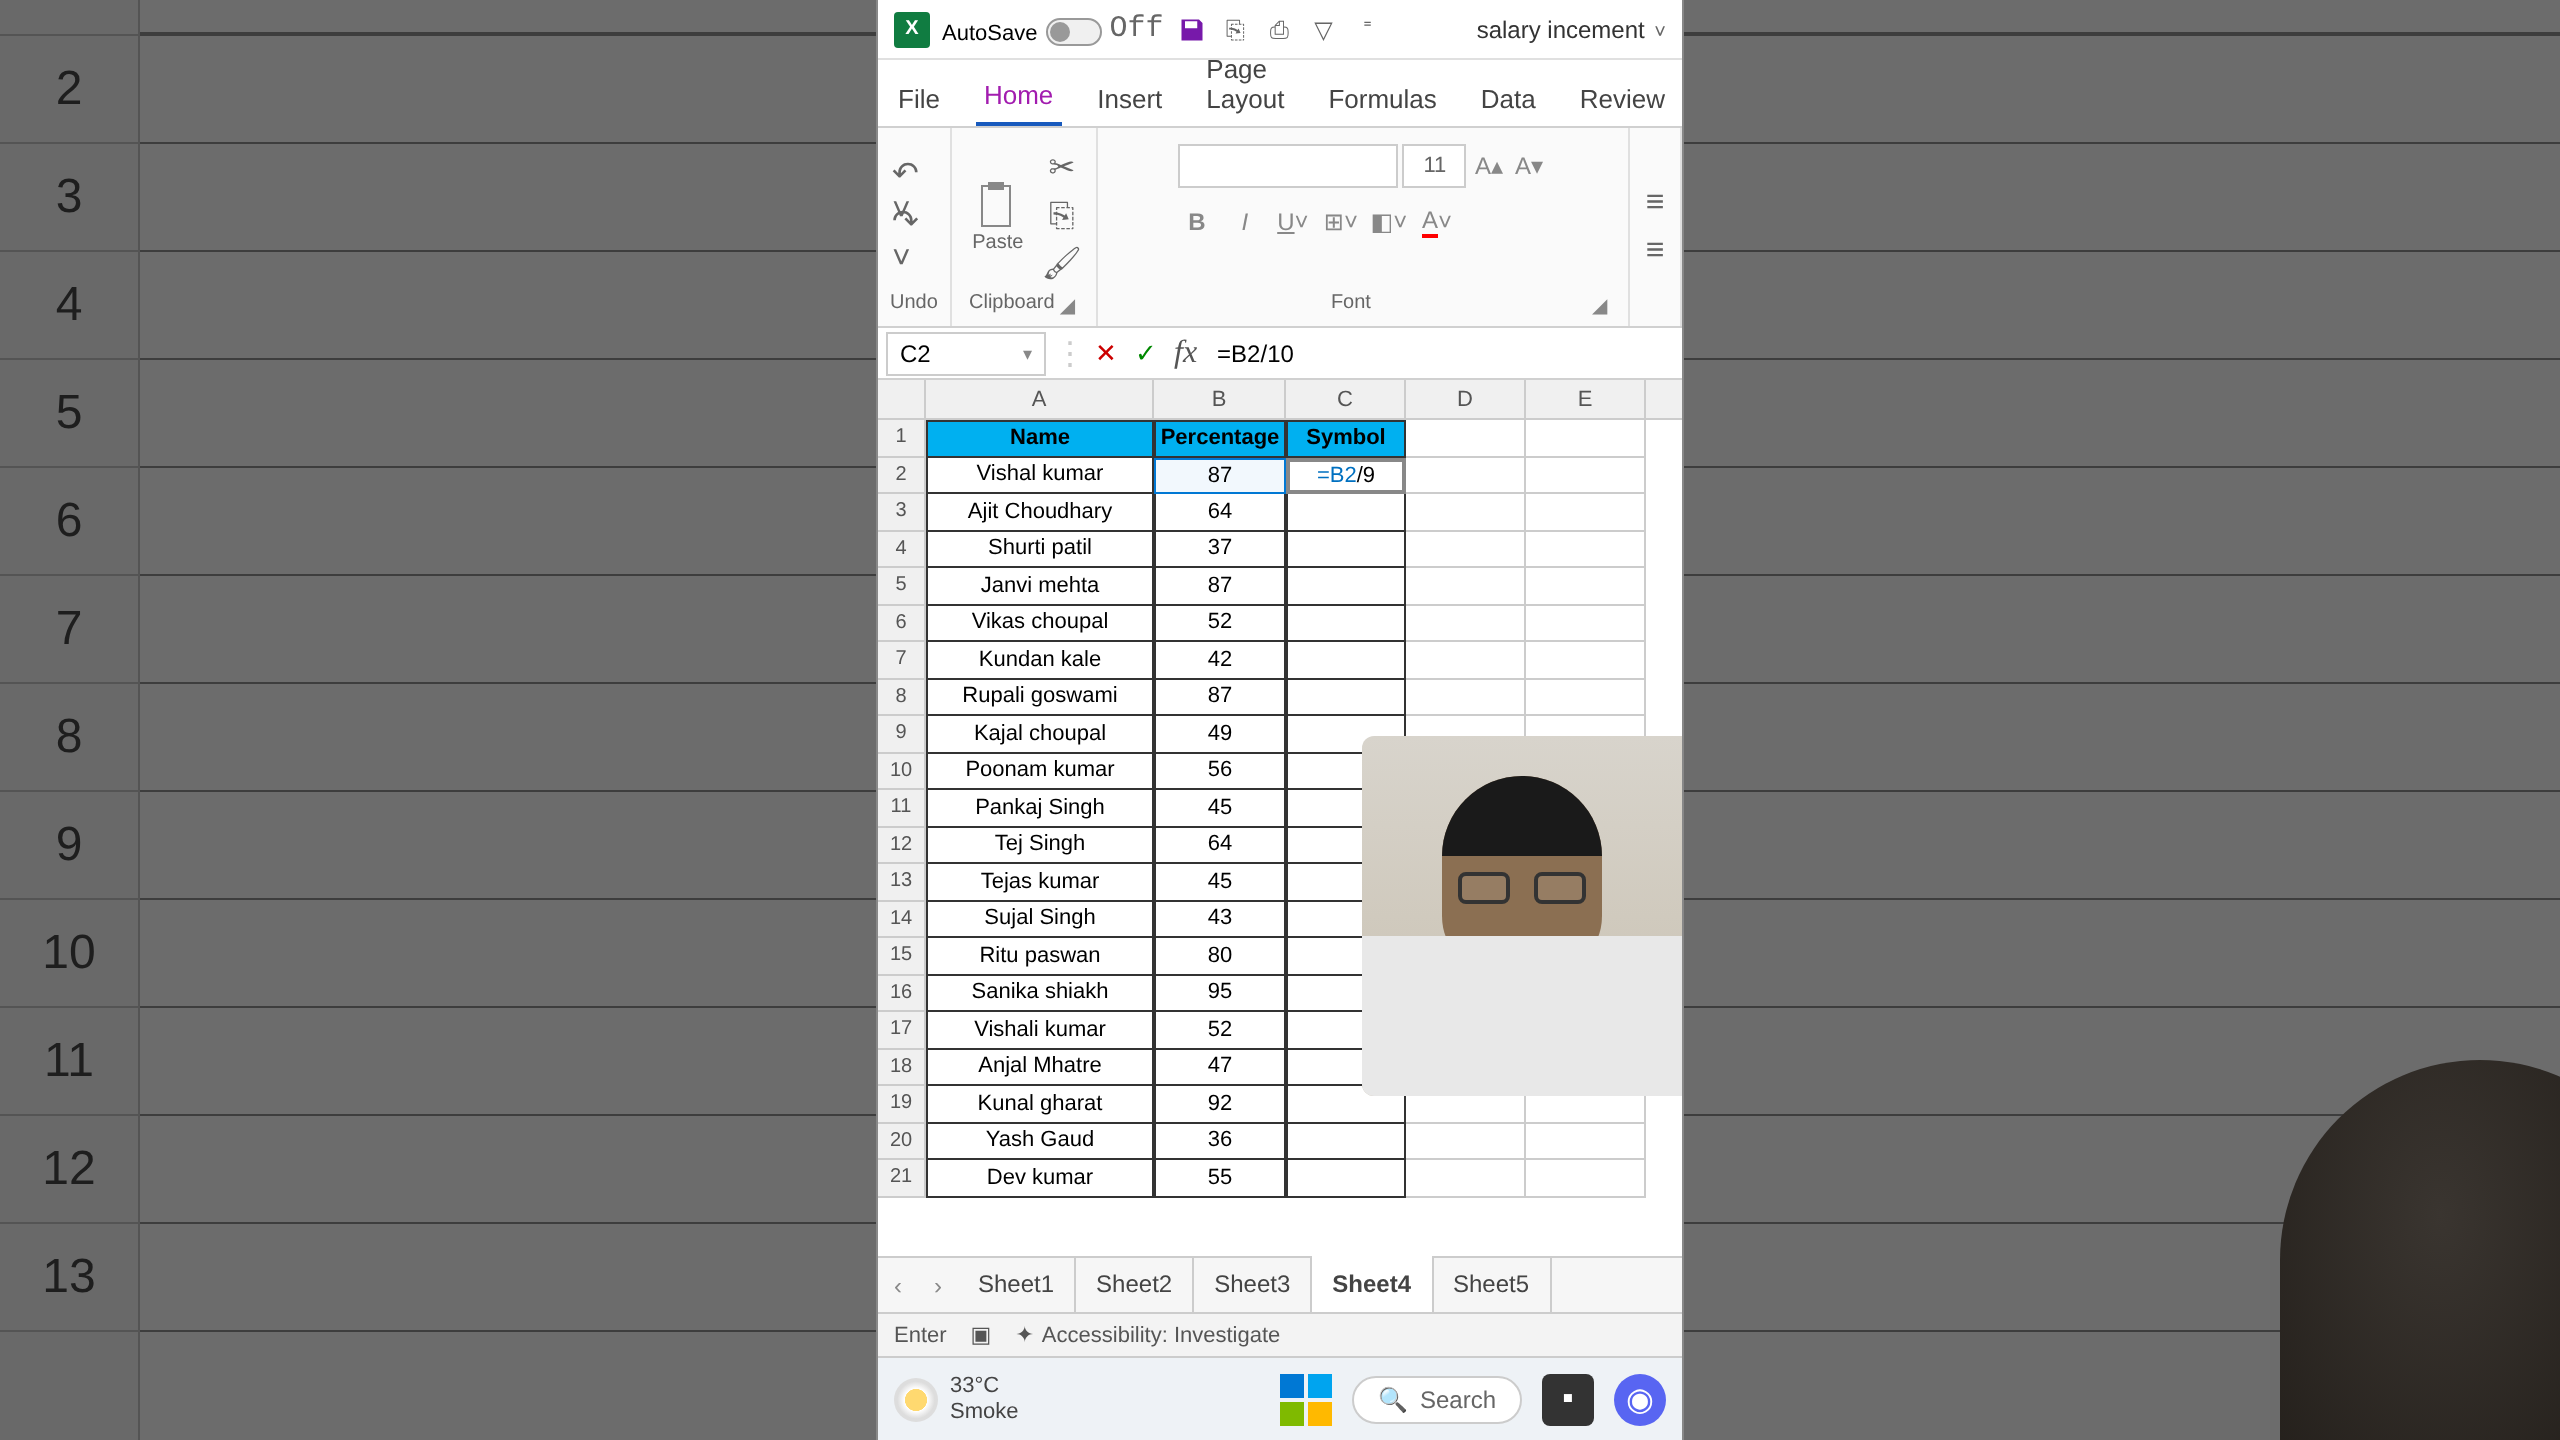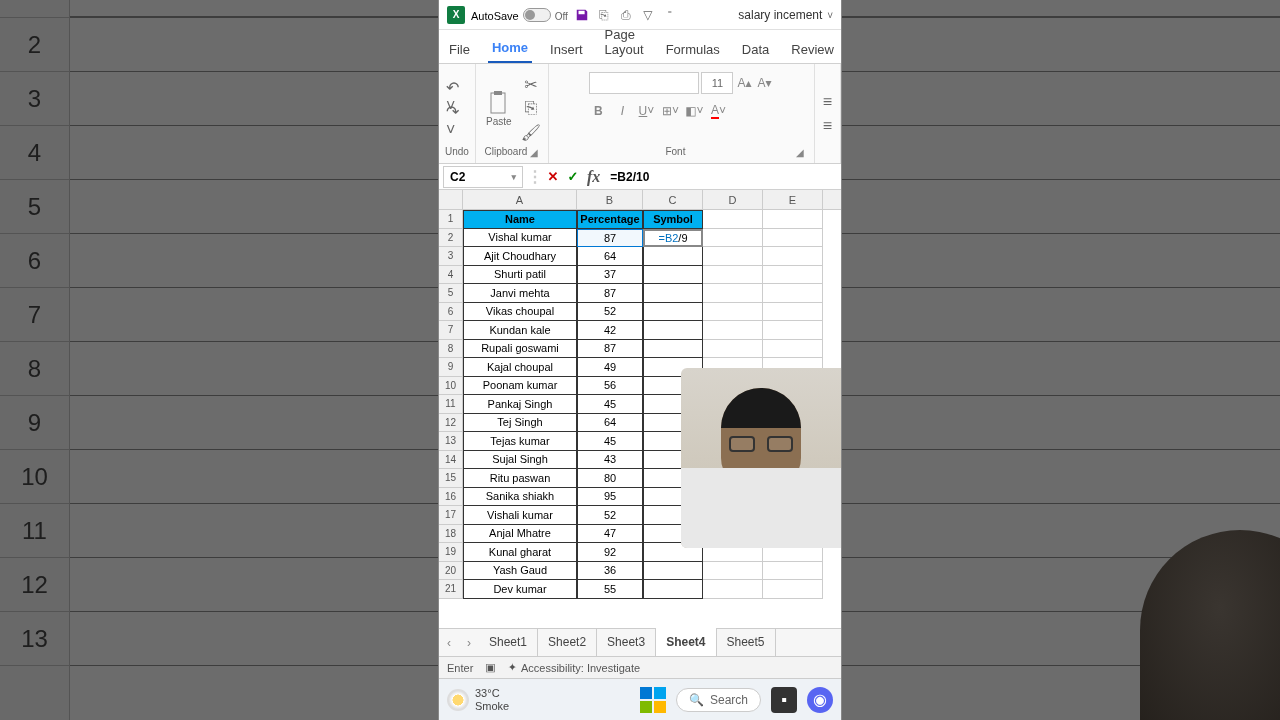--- a/index.html
+++ b/index.html
@@ -13,45 +13,45 @@
 .bg-cell { height:54px; border-bottom:1px solid #888; display:flex; align-items:center; justify-content:center; font-size:26px; color:#222; }
 .bg-cell:first-child { height:18px; border-bottom:2px solid #888; }
 
 .app { position:absolute; left:438px; top:0; width:404px; height:720px; background:#fff; z-index:2; display:flex; flex-direction:column; border-left:1px solid #888; border-right:1px solid #888;}
 
 .titlebar { height:30px; background:#fff; display:flex; align-items:center; gap:6px; padding:0 8px; font-size:12px; border-bottom:1px solid #e0e0e0;}
 .excel-icon { width:18px; height:18px; background:#107c41; color:#fff; display:flex; align-items:center; justify-content:center; font-size:10px; font-weight:bold; border-radius:2px;}
 .autosave-toggle { display:flex; align-items:flex-end; gap:4px; font-size:11px;}
 .toggle-switch { width:28px; height:14px; border:1px solid #999; border-radius:7px; position:relative; background:#f0f0f0;}
 .toggle-switch::after { content:""; width:10px; height:10px; background:#999; border-radius:50%; position:absolute; top:1px; left:1px;}
-.toggle-off { font-size:10px; color:#666;}
+.toggle-off { font-size:15px; color:#666;font-family:Liberation Mono, monospace;}
 .tb-icon { width:16px; height:16px; display:flex; align-items:center; justify-content:center; color:#666;}
 .save-icon svg { fill:#7719aa; }
 .filename { margin-left:auto; font-size:12px; color:#333;}
 .chevron-down { font-size:10px; color:#666; margin-left:2px;}
 
 .tabs-row { height:34px; display:flex; align-items:flex-end; padding:0 6px; background:#fff; gap:14px; font-size:13px; border-bottom:1px solid #d0d0d0;}
 .tab { padding:6px 4px; color:#444; cursor:pointer;}
-.tab.active { color:#3b82f6; border-bottom:2px solid #185abd; font-weight:700;}
+.tab.active { color:#a21caf; border-bottom:2px solid #185abd; font-weight:400;}
 
 .ribbon { height:100px; display:flex; background:#fafafa; border-bottom:1px solid #d0d0d0;}
 .ribbon-group { display:flex; flex-direction:column; align-items:center; padding:4px 6px; border-right:1px solid #e0e0e0;}
 .ribbon-group-content { flex:1; display:flex; align-items:center; gap:4px; padding-top:4px;}
 .ribbon-group-label { font-size:10px; color:#666; padding:2px 0;}
 .rb-btn { width:22px; height:22px; display:flex; align-items:center; justify-content:center; color:#666; cursor:pointer;}
 .rb-col { display:flex; flex-direction:column; gap:2px; align-items:center;}
 .paste-btn { width:34px; height:40px; display:flex; flex-direction:column; align-items:center; justify-content:center; color:#666;}
 .font-box { width:110px; height:22px; border:1px solid #ccc; background:#fff; font-size:11px; padding:0 4px; color:#aaa;}
 .size-box { width:32px; height:22px; border:1px solid #ccc; background:#fff; font-size:11px; text-align:center; color:#666;}
 .font-row { display:flex; gap:2px; align-items:center;}
 .font-icons { display:flex; gap:6px; margin-top:4px;}
 .fi { width:18px; height:18px; display:flex; align-items:center; justify-content:center; color:#888; font-size:12px;}
 .dialog-launcher { width:12px; height:12px; align-self:flex-end; color:#888; font-size:10px;}
 
-.formulabar { height:26px; display:flex; align-items:center; border-bottom:1px solid #d0d0d0; background:#fff;font-weight:bold;}
+.formulabar { height:26px; display:flex; align-items:center; border-bottom:1px solid #d0d0d0; background:#fff;}
 .namebox { width:80px; height:22px; border:1px solid #ccc; display:flex; align-items:center; padding:0 6px; font-size:12px; margin:0 4px; justify-content:space-between;}
 .namebox-dd { font-size:9px; color:#888;}
 .fb-btn { width:20px; display:flex; align-items:center; justify-content:center; color:#666; font-size:13px;}
 .fb-btn.cancel { color:#c00;}
 .fb-btn.confirm { color:#080;}
 .fx-icon { font-style:italic; font-family:serif; color:#555; padding:0 4px;}
 .formula-input { flex:1; padding:0 6px; font-size:12px; border:none; outline:none;}
 
 .sheet-area { flex:1; position:relative; overflow:hidden; background:#fff;}
 .col-headers { height:20px; display:flex; background:#f0f0f0; border-bottom:1px solid #ccc;}

